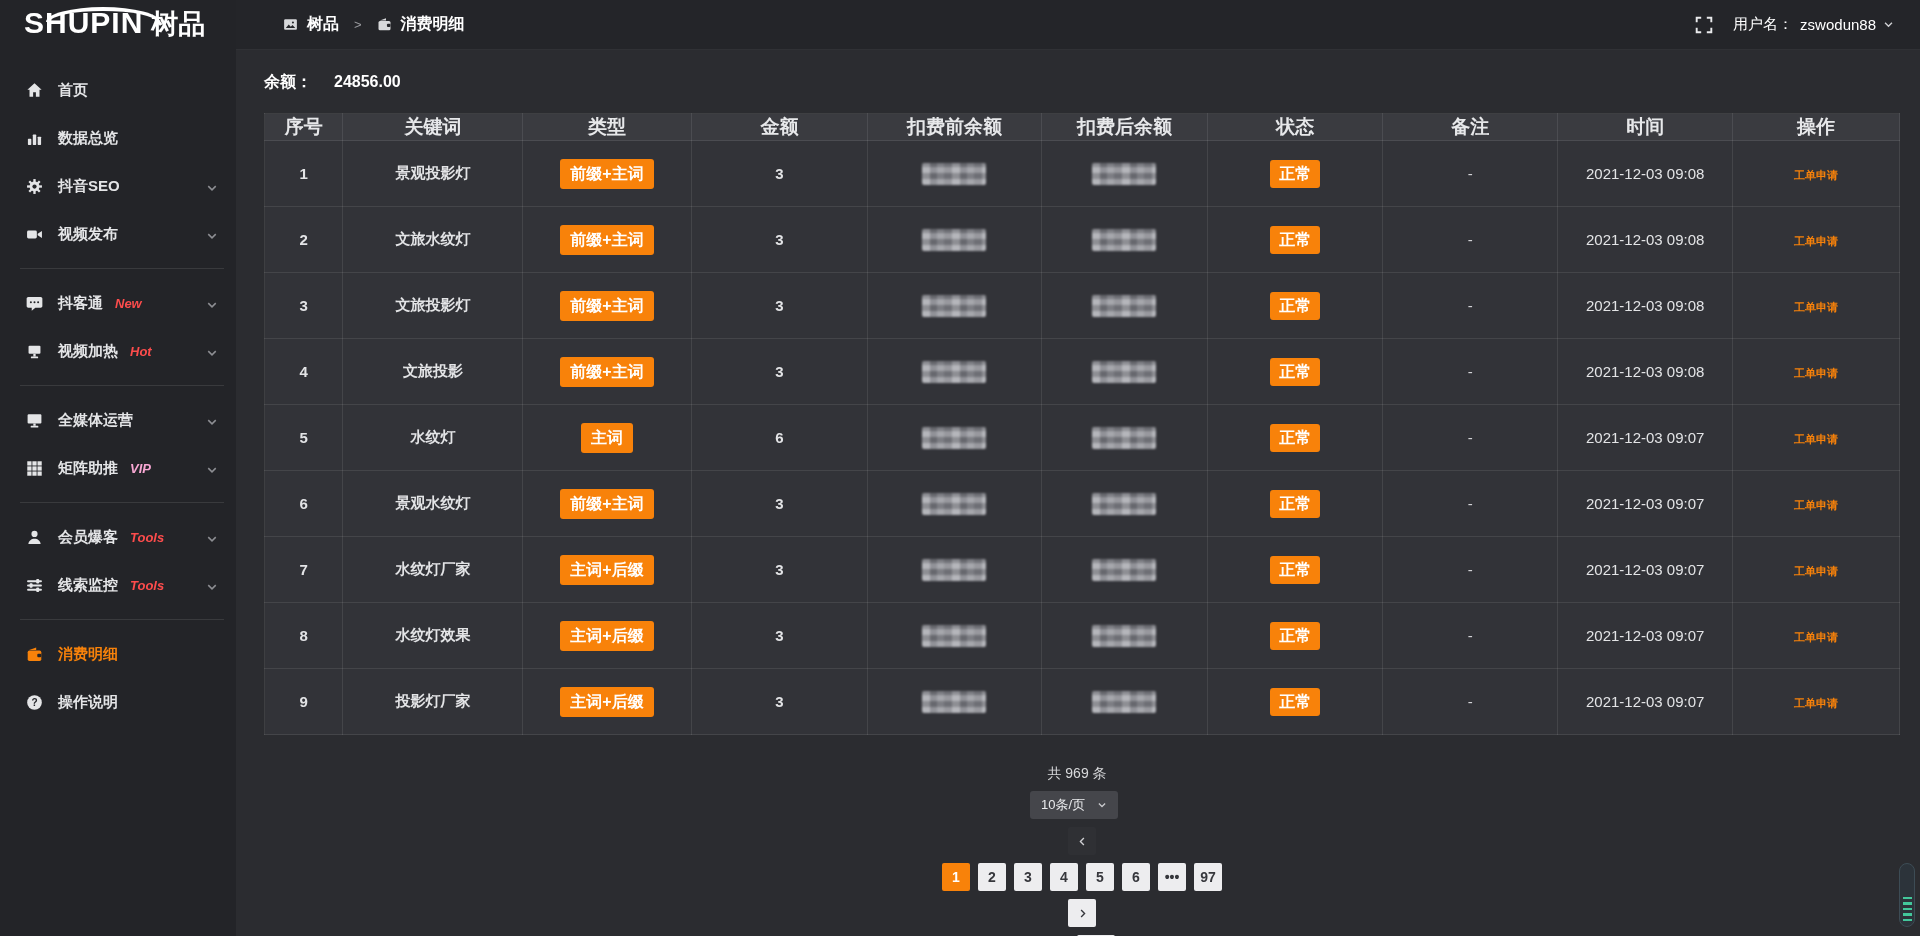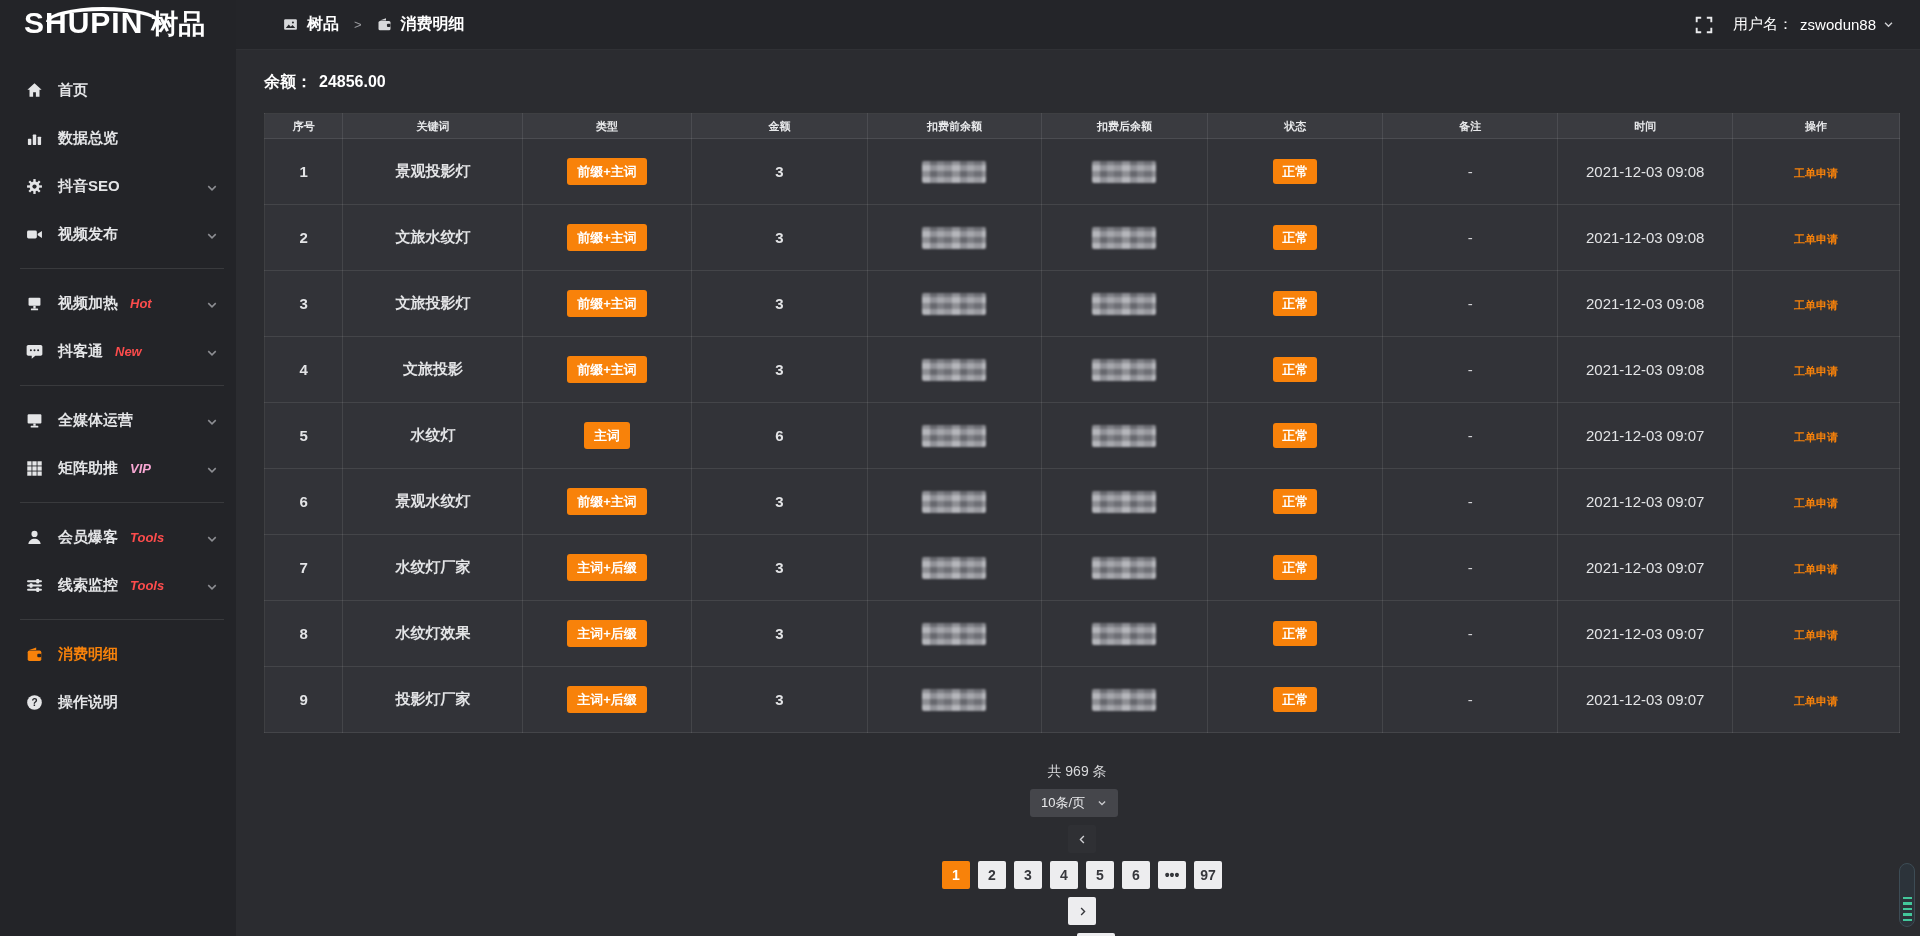--- a/index.html
+++ b/index.html
@@ -40,30 +40,30 @@
             padding:0 26px 0 47px; border-bottom:1px solid rgba(255,255,255,.06); }
   .breadcrumb { display:flex; align-items:center; gap:9px; color:#fff; font-size:16px; font-weight:700; }
   .crumb-sep { color:#9a9b9f; font-size:13px; font-weight:400; margin:0 6px; }
   .topbar-right { margin-left:auto; display:flex; align-items:center; gap:20px; }
   .user { display:flex; align-items:center; gap:7px; color:#fff; font-size:15px; cursor:pointer; }
   .user-chevron { width:11px; height:11px; color:#d0d1d4; }
 
   
   .content { flex:1; display:flex; flex-direction:column; padding:18px 20px 0 28px; }
   .balance { color:#fff; font-size:16px; font-weight:700; margin:4px 0 20px; }
-  .balance-value { margin-left:7px; }
+  .balance-value { margin-left:22px; }
 
   table { width:100%; border-collapse:collapse; table-layout:fixed; }
-  th { background:#3a3b40; height:25px; font-size:11px; color:#e7e8ea; font-weight:700;
+  th { background:#3a3b40; height:25px; font-size:19px; color:#e7e8ea; font-weight:700;
        border:1px solid rgba(255,255,255,.09); }
   td { background:#323338; height:66px; text-align:center; vertical-align:middle;
        font-size:15px; color:#e3e4e6; border:1px solid rgba(255,255,255,.09); }
   .kw { font-weight:700; }
   .num { font-weight:700; }
-  .badge { display:inline-block; background:#f8820a; color:#fff; font-size:13px; font-weight:700;
+  .badge { display:inline-block; background:#f8820a; color:#fff; font-size:16px; font-weight:700;
            line-height:1; padding:7px 10px; border-radius:3px; cursor:default; }
   .status-badge { padding:6px 9px; }
   .masked { width:64px; height:22px; margin:0 auto; border-radius:2px; filter:blur(1.3px); opacity:.88;
             background-image:
               repeating-linear-gradient(0deg, rgba(255,255,255,.22) 0 6px, rgba(0,0,0,.16) 6px 12px),
               repeating-linear-gradient(90deg, #b9bac0 0 8px, #84858d 8px 15px, #a2a3aa 15px 22px, #8e8f96 22px 30px); }
   .remark { color:#d2d3d6; }
   .action-link { color:#f8820a; font-weight:700; font-size:11px; cursor:pointer; }
 
   
@@ -157,46 +157,46 @@
           <span class="nav-chevron"><span class="i i-sm">
               <svg viewBox="0 0 16 16" fill="none" stroke="currentColor" stroke-width="2">
                 <path d="M3 5.5l5 5 5-5"></path>
               </svg>
             </span></span>
         </div>
         <div class="nav-divider"></div>
         <div class="nav-item">
           <span class="i nav-icon">
             <svg viewBox="0 0 16 16" fill="currentColor">
-              <rect x="2.4" y="2.6" width="11.2" height="7.6" rx="1"></rect>
-              <rect x="6.9" y="10.2" width="2.2" height="2.6"></rect>
-              <rect x="4.6" y="12.8" width="6.8" height="1.6" rx=".5"></rect>
-            </svg>
-          </span>
-          <span>视频加热</span>
-          <span class="nav-tag tag-red">Hot</span>
-          <span class="nav-chevron"><span class="i i-sm">
-              <svg viewBox="0 0 16 16" fill="none" stroke="currentColor" stroke-width="2">
-                <path d="M3 5.5l5 5 5-5"></path>
-              </svg>
-            </span></span>
-        </div>
-        <div class="nav-item">
-          <span class="i nav-icon">
-            <svg viewBox="0 0 16 16" fill="currentColor">
               <path d="M2.2 1.8h11.6c.9 0 1.6.7 1.6 1.6v7c0 .9-.7 1.6-1.6 1.6H8.8l-3.4 2.8V12H2.2c-.9 0-1.6-.7-1.6-1.6v-7c0-.9.7-1.6 1.6-1.6z"></path>
               <g fill="#232428">
                 <circle cx="4.6" cy="6.9" r=".95"></circle>
                 <circle cx="8" cy="6.9" r=".95"></circle>
                 <circle cx="11.4" cy="6.9" r=".95"></circle>
               </g>
             </svg>
           </span>
           <span>抖客通</span>
           <span class="nav-tag tag-red">New</span>
+          <span class="nav-chevron"><span class="i i-sm">
+              <svg viewBox="0 0 16 16" fill="none" stroke="currentColor" stroke-width="2">
+                <path d="M3 5.5l5 5 5-5"></path>
+              </svg>
+            </span></span>
+        </div>
+        <div class="nav-item">
+          <span class="i nav-icon">
+            <svg viewBox="0 0 16 16" fill="currentColor">
+              <rect x="2.4" y="2.6" width="11.2" height="7.6" rx="1"></rect>
+              <rect x="6.9" y="10.2" width="2.2" height="2.6"></rect>
+              <rect x="4.6" y="12.8" width="6.8" height="1.6" rx=".5"></rect>
+            </svg>
+          </span>
+          <span>视频加热</span>
+          <span class="nav-tag tag-red">Hot</span>
           <span class="nav-chevron"><span class="i i-sm">
               <svg viewBox="0 0 16 16" fill="none" stroke="currentColor" stroke-width="2">
                 <path d="M3 5.5l5 5 5-5"></path>
               </svg>
             </span></span>
         </div>
         <div class="nav-divider"></div>
         <div class="nav-item">
           <span class="i nav-icon">
             <svg viewBox="0 0 16 16" fill="currentColor">

